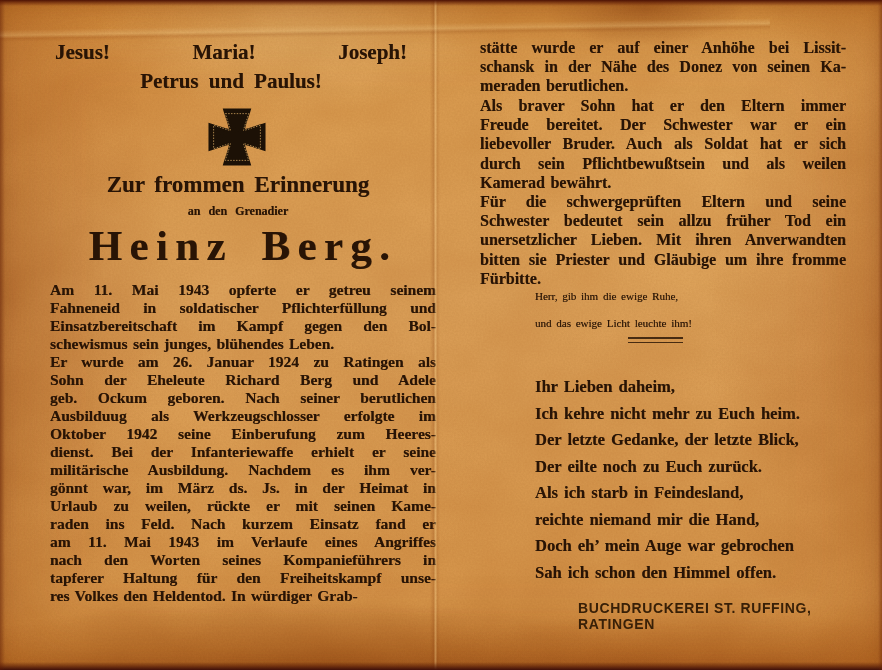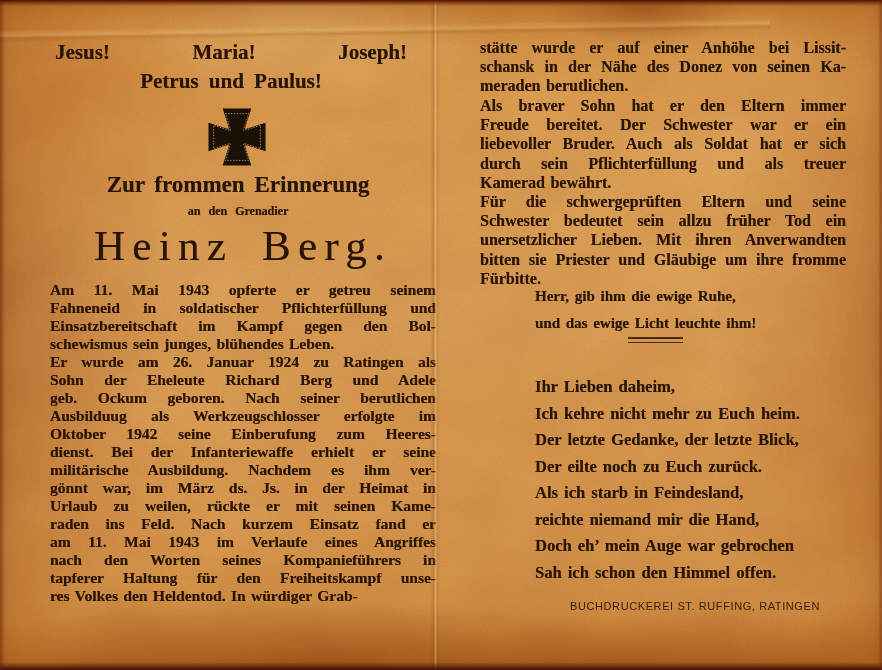--- a/index.html
+++ b/index.html
@@ -39,50 +39,50 @@
                  font-size:21px; font-weight:700; word-spacing:5px; }
 
   .cross-wrap { position:absolute; top:101px; left:158px; width:62px; height:72px; }
   .cross-wrap svg { width:100%; height:100%; display:block; }
 
   .heading    { top:172px; left:0; width:380px; text-align:center;
                 font-size:23px; font-weight:700; word-spacing:4px; }
   .subheading { top:204px; left:0; width:380px; text-align:center;
                 font-size:12px; font-weight:700; word-spacing:5px; }
   .name       { top:221px; left:0; width:390px; text-align:center;
-                font-size:43px; font-weight:400; letter-spacing:0.17em; word-spacing:0.25em; }
+                font-size:43px; font-weight:700; letter-spacing:0.17em; word-spacing:0.25em; }
 
   .bodytext { font-size:15.5px; font-weight:700; line-height:18px; word-spacing:1.5px; }
   .bodytext .tline { text-align:justify; text-align-last:justify; }
   .bodytext .tline:last-child { text-align-last:left; }
 
   .para1 { top:281px; left:2px; width:386px; }
   .para2 { top:353px; left:2px; width:386px; }
 
   
   .bodytext-r { font-size:16px; font-weight:700; line-height:19.2px; word-spacing:1.5px; }
   .bodytext-r .tline { text-align:justify; text-align-last:justify; }
   .bodytext-r .tline:last-child { text-align-last:left; }
 
   .para3 { top:38px;  left:2px; width:366px; }
   .para4 { top:96px;  left:2px; width:366px; }
   .para5 { top:192px; left:2px; width:366px; }
 
-  .prayer { top:283px; left:57px; width:300px; font-size:15px; font-weight:700;
+  .prayer { top:283px; left:57px; width:300px; font-size:11px; font-weight:400;
             line-height:27px; word-spacing:2px; }
 
   .divider { position:absolute; top:337px; left:150px; width:55px; height:6px;
              border-top:2px solid #311b08; border-bottom:1.4px solid #311b08; opacity:0.85; }
 
   .poem { top:374px; left:57px; width:300px; font-size:16.5px; font-weight:700;
           line-height:26.5px; word-spacing:2px; }
 
-  .imprint { top:600px; left:92px; width:270px;
+  .imprint { top:600px; left:100px; width:270px;
              font-family:"Liberation Sans","DejaVu Sans",sans-serif;
-             font-size:11px; font-weight:400; letter-spacing:0.6px; color:#3a2208;
+             font-size:14px; font-weight:700; letter-spacing:0.6px; color:#3a2208;
              text-shadow:none; }
 
   
   .grain-layer { position:absolute; inset:0; z-index:4; mix-blend-mode:multiply;
                  opacity:0.55; pointer-events:none; }
 
   .fold-crease { position:absolute; left:430px; top:0; bottom:0; width:10px; z-index:3;
                  pointer-events:none;
                  background:linear-gradient(90deg, transparent,
                    rgba(130,55,10,0.20) 35%, rgba(250,218,155,0.35) 55%,
@@ -166,21 +166,21 @@
 
     <div class="txt bodytext-r para3">
         <div class="tline">stätte wurde er auf einer Anhöhe bei Lissit-</div>
         <div class="tline">schansk in der Nähe des Donez von seinen Ka-</div>
         <div class="tline">meraden berutlichen.</div>
       </div>
     <div class="txt bodytext-r para4">
         <div class="tline">Als braver Sohn hat er den Eltern immer</div>
         <div class="tline">Freude bereitet.  Der Schwester war er ein</div>
         <div class="tline">liebevoller Bruder. Auch als Soldat hat er sich</div>
-        <div class="tline">durch sein Pflichterfüllung und als treuer</div>
+        <div class="tline">durch sein Pflichtbewußtsein und als weilen</div>
         <div class="tline">Kamerad bewährt.</div>
       </div>
     <div class="txt bodytext-r para5">
         <div class="tline">Für die schwergeprüften Eltern und seine</div>
         <div class="tline">Schwester bedeutet sein allzu früher Tod ein</div>
         <div class="tline">unersetzlicher Lieben. Mit ihren Anverwandten</div>
         <div class="tline">bitten sie Priester und Gläubige um ihre fromme</div>
         <div class="tline">Fürbitte.</div>
       </div>
 

